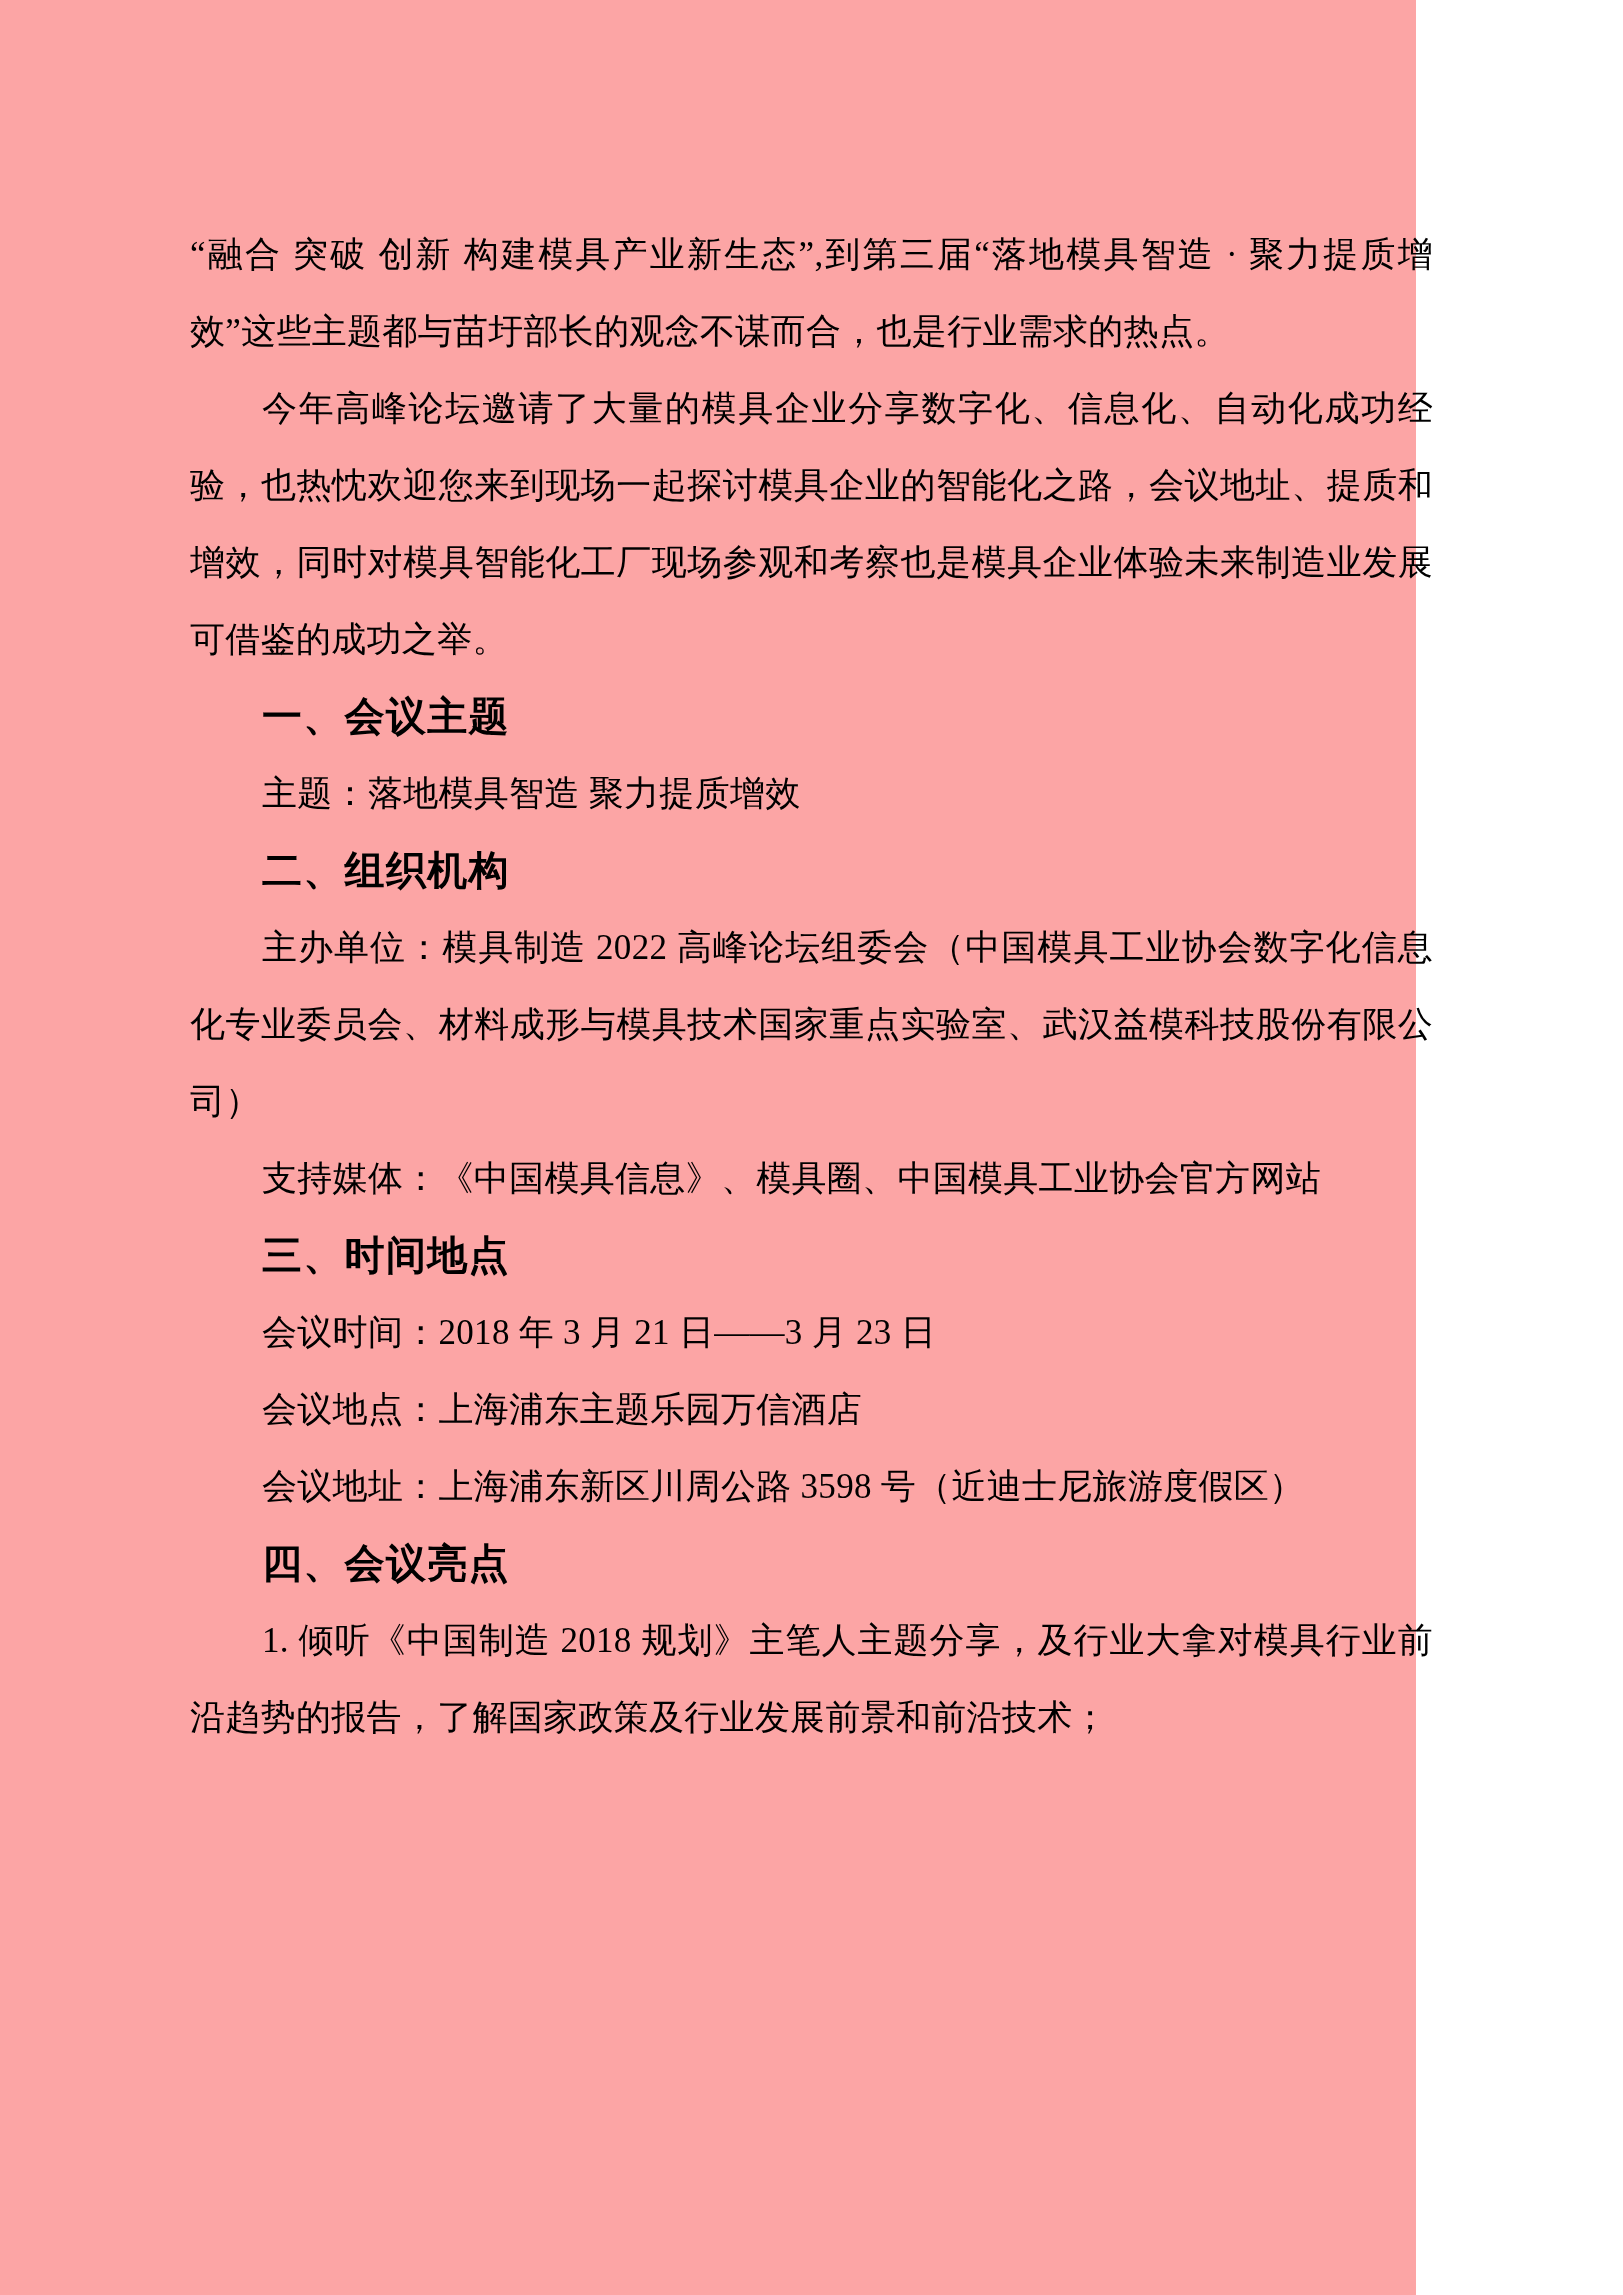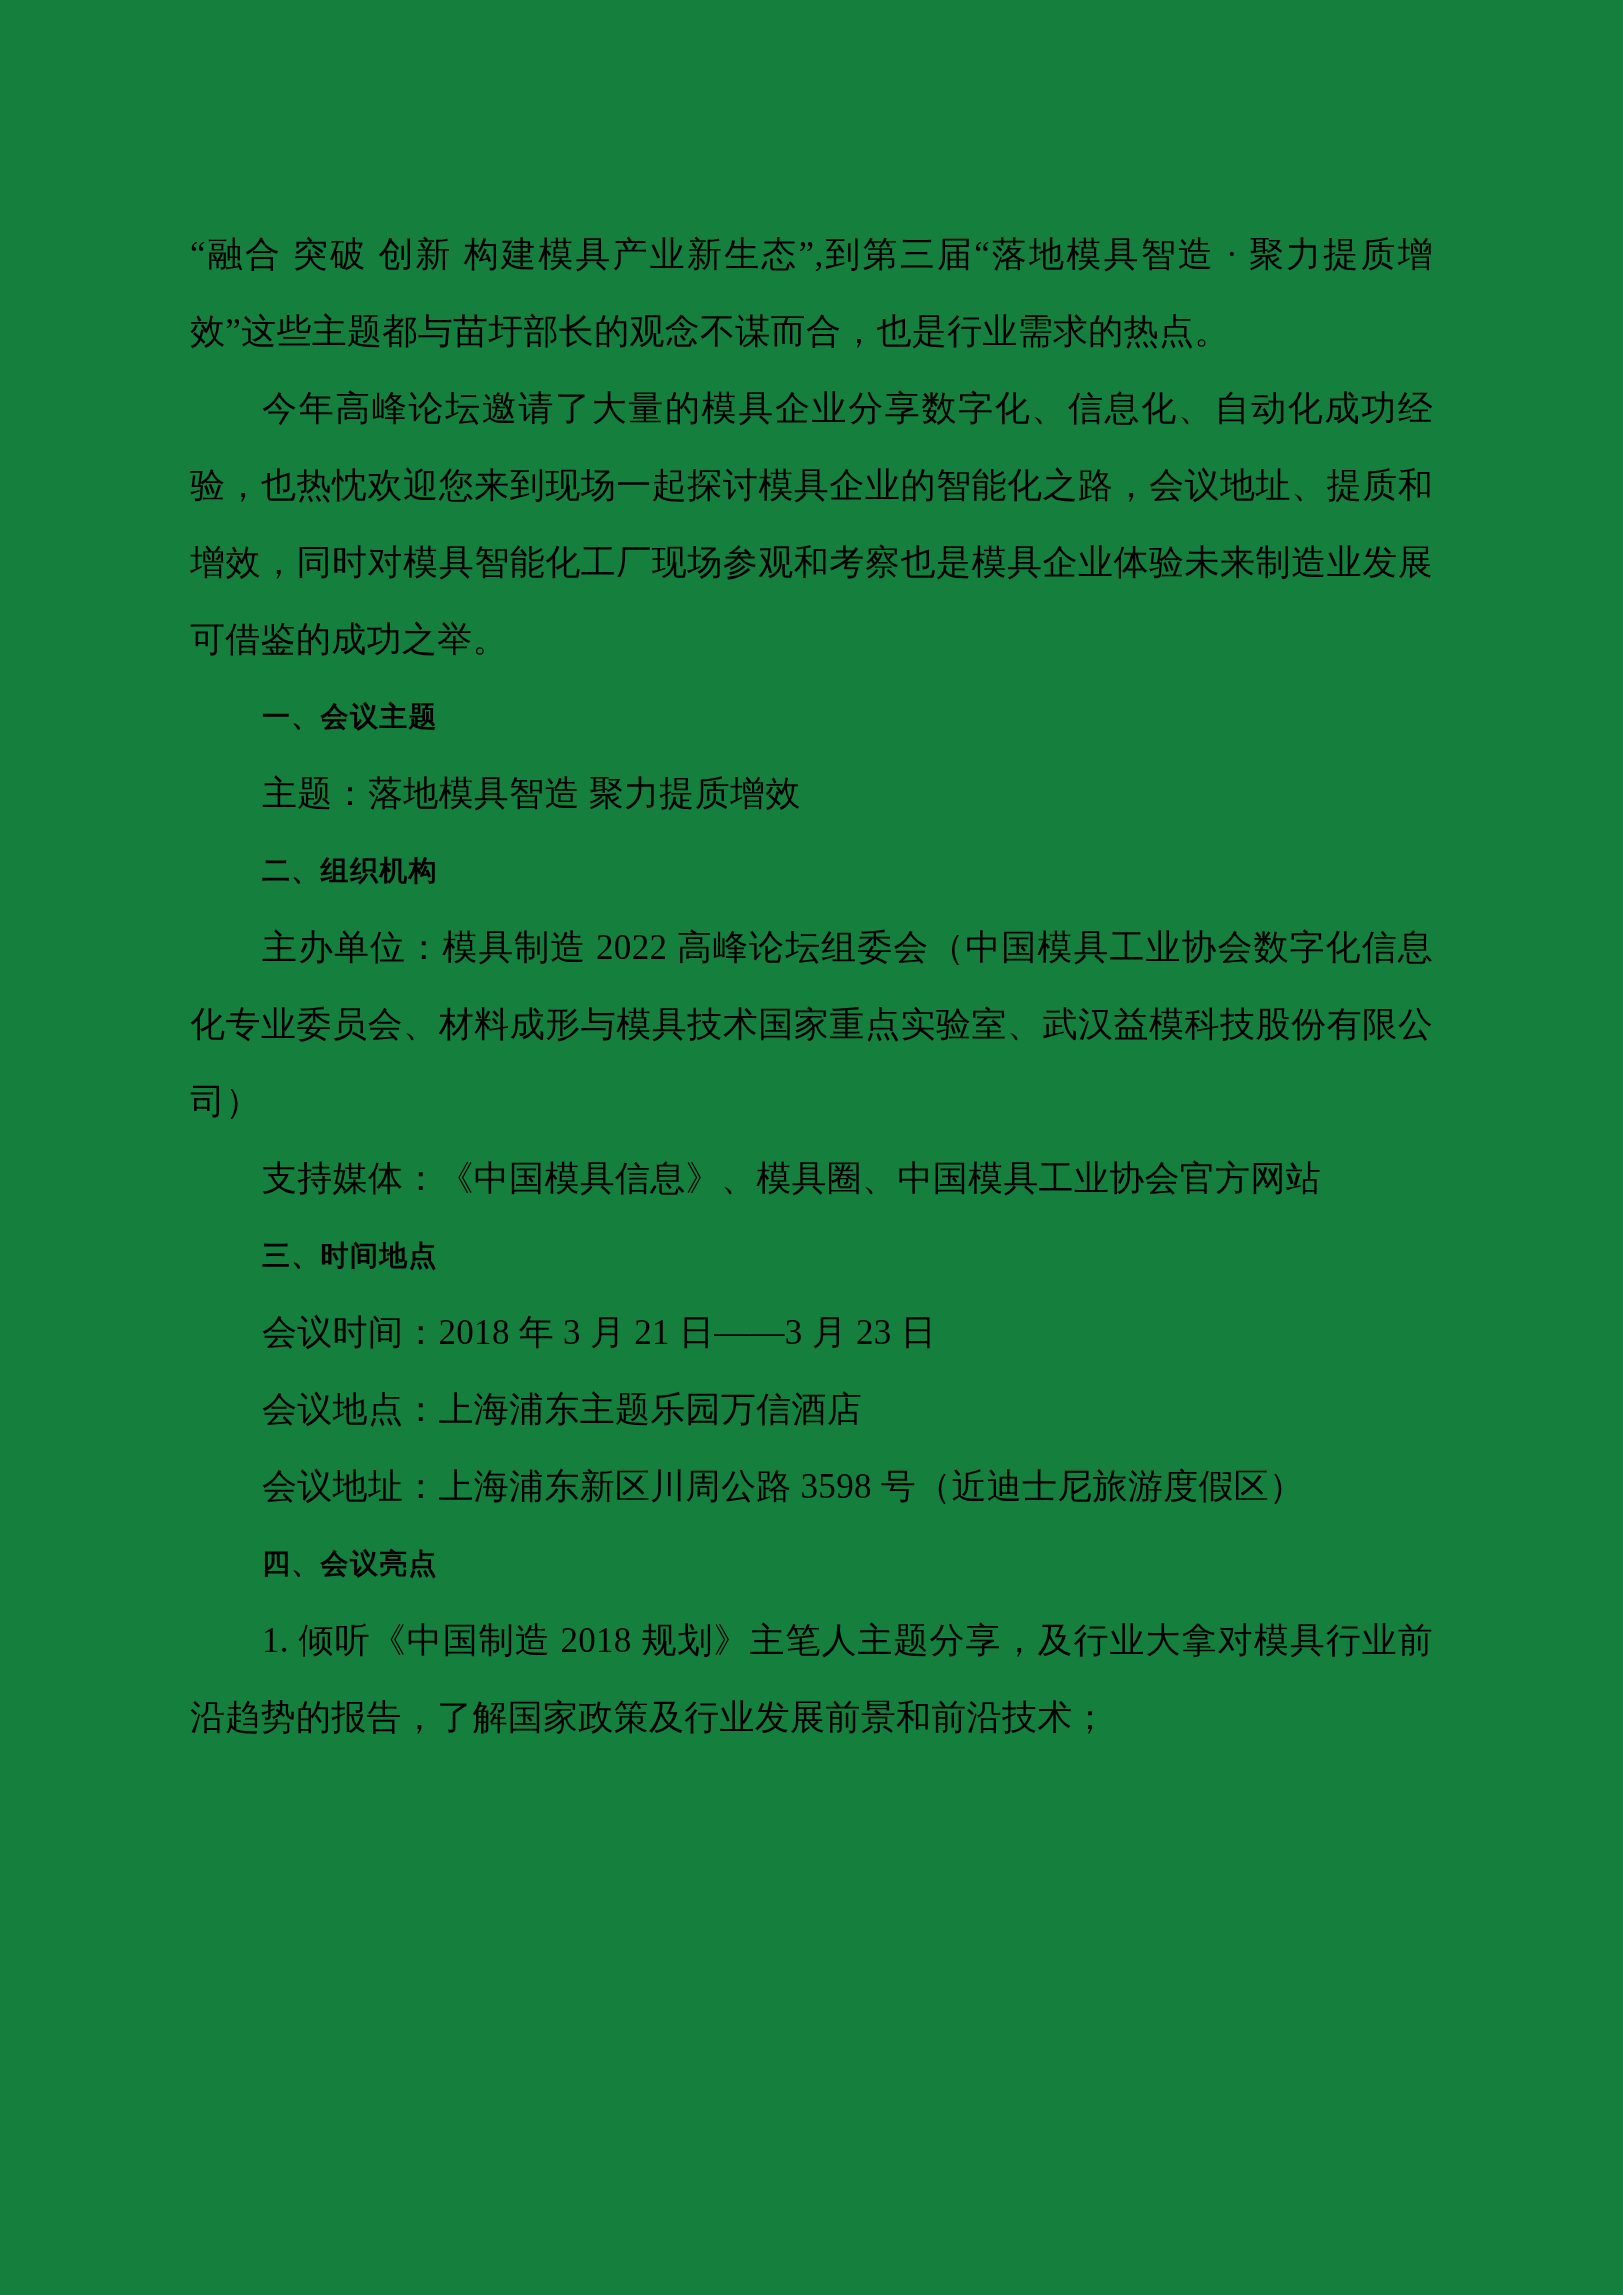--- a/index.html
+++ b/index.html
@@ -1,23 +1,23 @@
 <!DOCTYPE html>
 <html style="font-size:10.5px"><head>
 <meta charset="utf-8">
 <style>
   html, body {
     margin: 0;
     padding: 0;
     background: #ffffff;
   }
   .page {
-    width: 1623px;
+    width: 1416px;
     height: 2295px;
-    background: #15803d;
+    background: #fca5a5;
     position: relative;
     box-sizing: border-box;
     padding: 216px 80px 0 190px;
     font-family: "Liberation Serif", "DejaVu Serif", serif;
     color: #000000;
   }
   .doc-body {
     width: 1243px;
   }
   p {
@@ -26,21 +26,21 @@
     line-height: 77px;
     text-align: justify;
     text-justify: inter-ideograph;
     letter-spacing: 0.3px;
   }
   p.indent {
     text-indent: 72px;
   }
   h2 {
     margin: 0;
-    font-size: 28px;
+    font-size: 40px;
     line-height: 77px;
     font-weight: bold;
     text-indent: 72px;
     letter-spacing: 1.3px;
   }
 </style>
 </head>
 <body>
 
 <div class="page">

